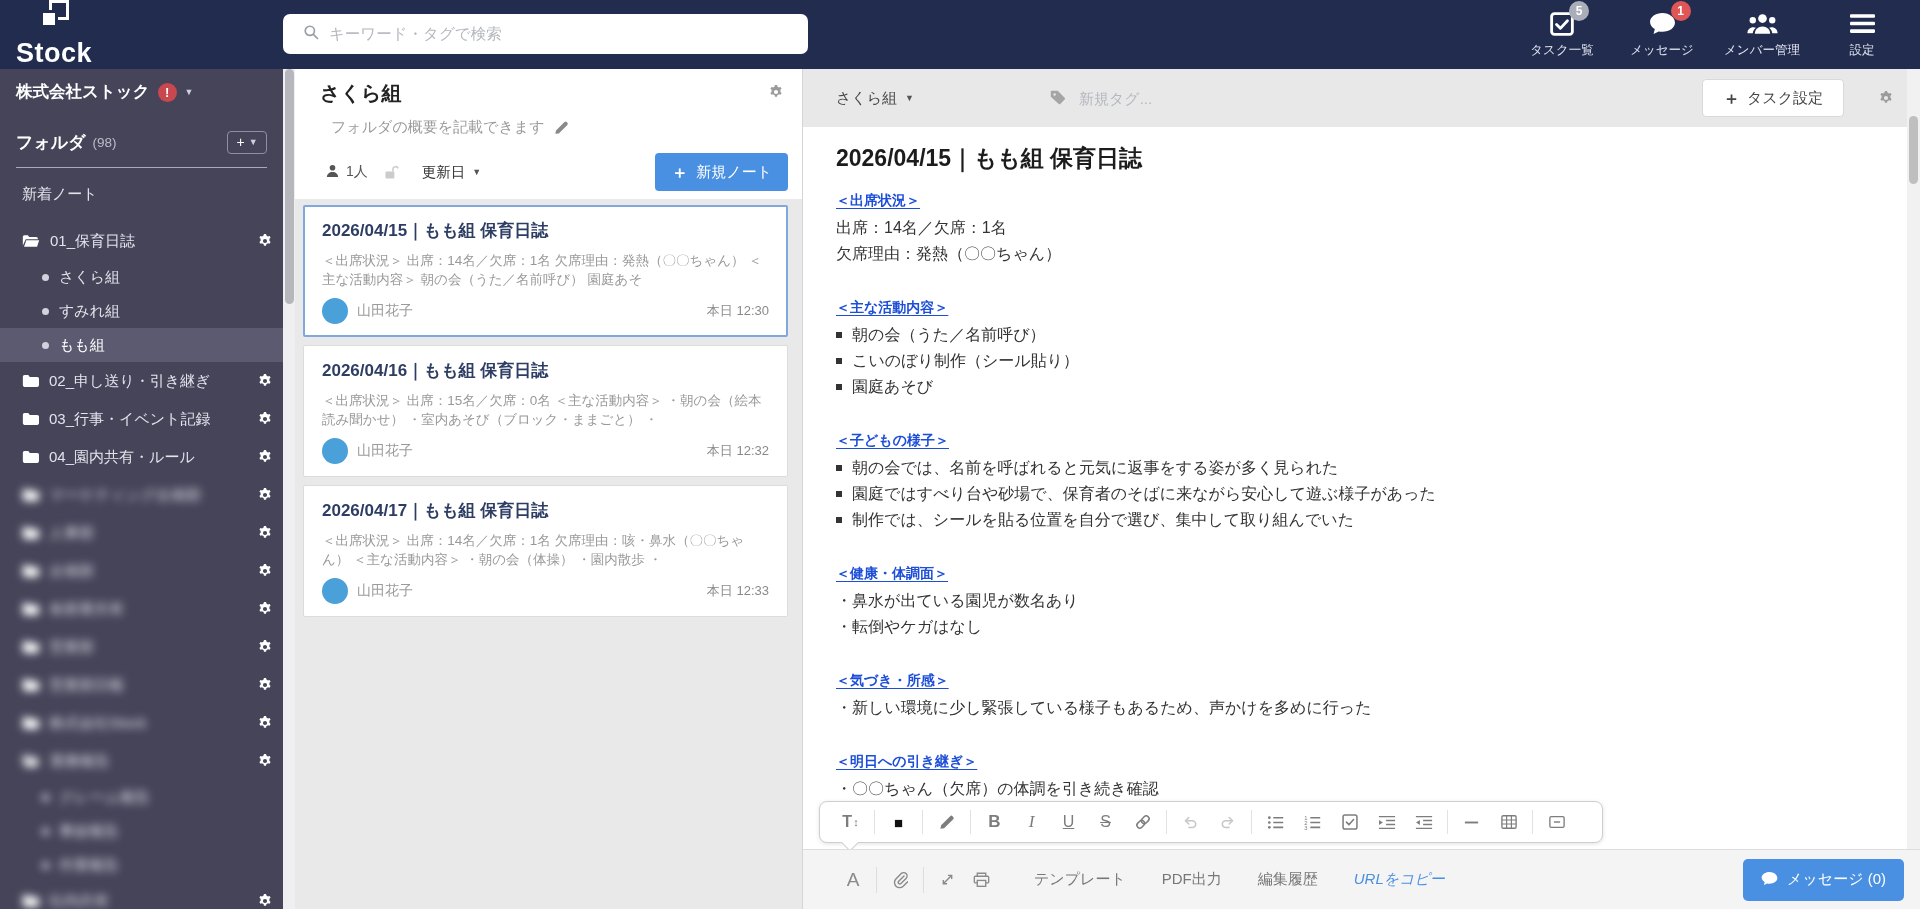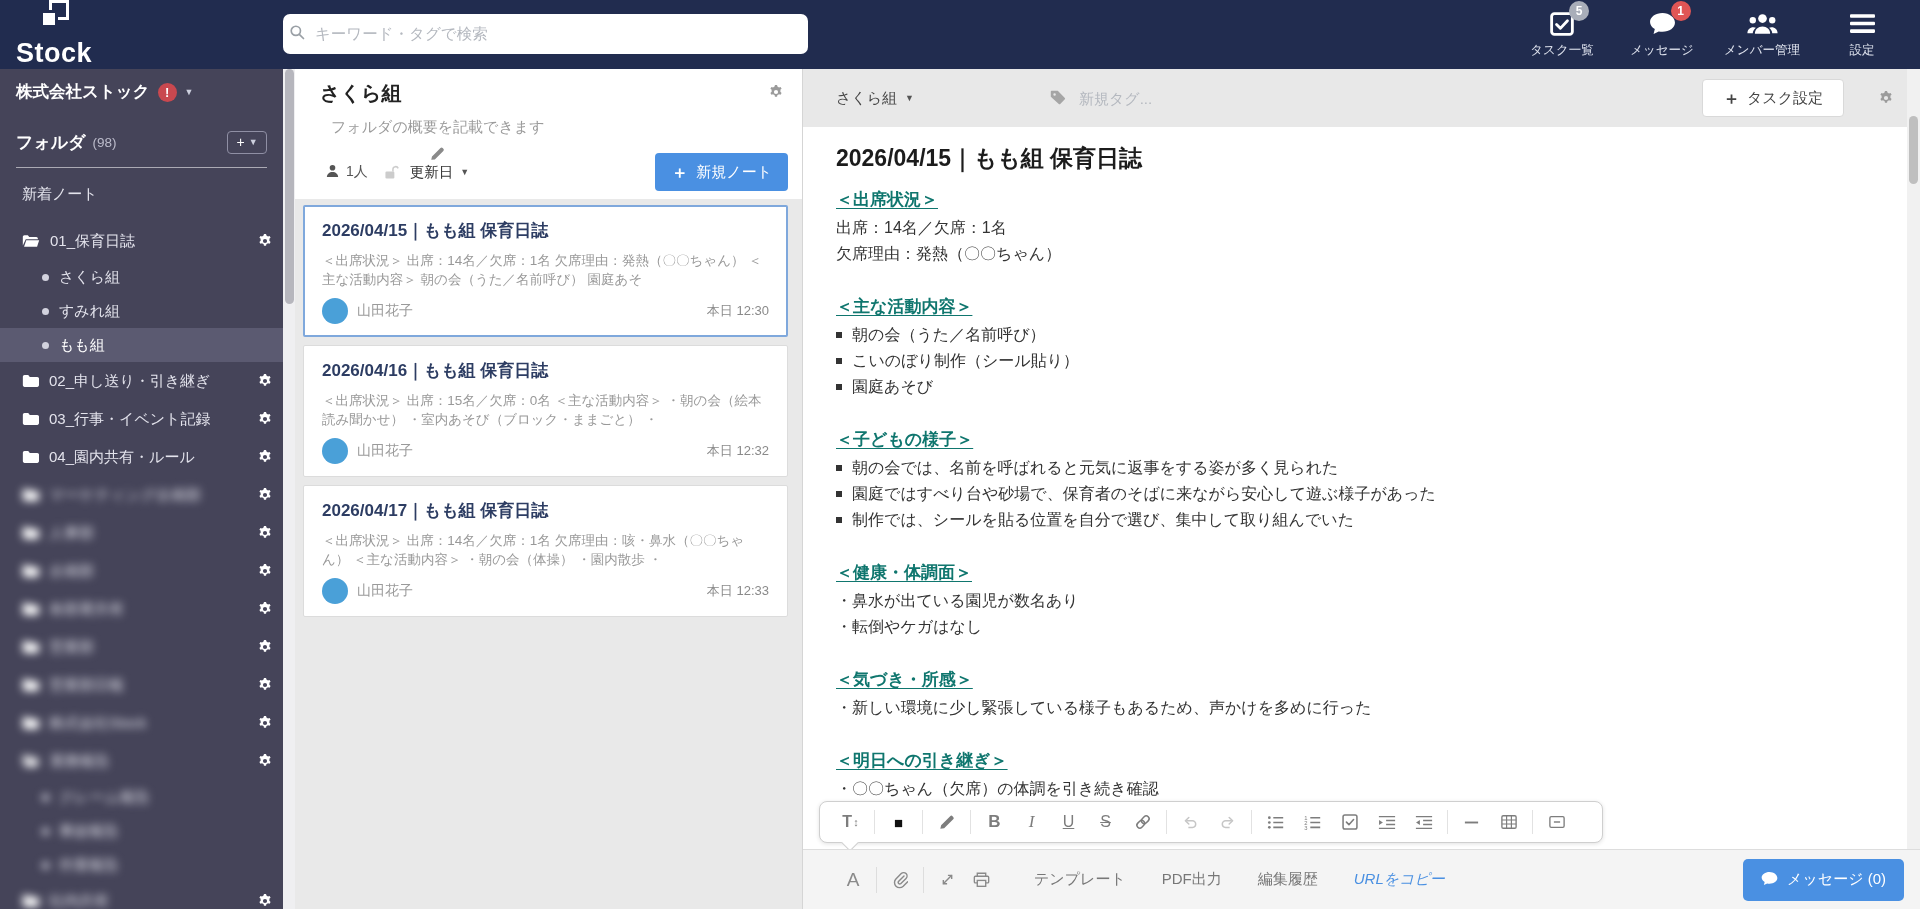--- a/index.html
+++ b/index.html
@@ -7,21 +7,21 @@
   body { font-family:"Liberation Sans","DejaVu Sans",sans-serif; background:#fff; }
   .screen { position:relative; width:1920px; height:909px; overflow:hidden; background:#fff; }
 
   
   .topbar { position:absolute; left:0; top:0; width:100%; height:69px; background:#212c4f; z-index:20; }
   .logo { position:absolute; left:16px; top:0; height:69px; display:flex; align-items:center; gap:10px; color:#fff;flex-direction:column; }
   .logo-mark { position:relative; width:29px; height:29px; }
   .logo-sq1 { position:absolute; right:0; top:0; width:20px; height:20px; border:3.5px solid #fff; }
   .logo-sq2 { position:absolute; left:0; bottom:0; width:12px; height:12px; background:#fff; border:3px solid #212c4f; box-sizing:content-box; z-index:2; }
   .logo-text { font-size:27px; font-weight:bold; letter-spacing:.5px; }
-  .search { position:absolute; left:283px; top:14px; width:525px; height:40px; background:#fff; border-radius:7px; display:flex; align-items:center; padding:0 6px; gap:10px; color:#9aa0a6; }
+  .search { position:absolute; left:283px; top:14px; width:525px; height:40px; background:#fff; border-radius:7px; display:flex; align-items:center; padding:0 20px; gap:10px; color:#9aa0a6; }
   .search input { flex:1; border:0; outline:0; background:none; font-size:15.5px; color:#333; font-family:inherit; }
   ::placeholder { color:#b4b8bf; opacity:1; }
   .topnav { position:absolute; right:8px; top:0; height:69px; display:flex; align-items:center; }
   .nav-item { width:100px; display:flex; flex-direction:column; align-items:center; gap:5px; color:#fff; cursor:pointer; }
   .nav-ic { position:relative; height:27px; display:flex; align-items:center; color:#fff; }
   .nav-label { font-size:12.5px; color:#dfe3ee; white-space:nowrap; }
   .badge { position:absolute; top:-9px; right:-15px; min-width:20px; height:20px; border-radius:10px; display:flex; align-items:center; justify-content:center; font-size:12px; font-weight:bold; color:#fff; padding:0 5px; }
   .badge.gray { background:#a9aeb9; }
   .badge.red { background:#e05555; }
 
@@ -47,26 +47,26 @@
   .sb-main.blurred { filter:blur(4px); }
   .dot { width:7px; height:7px; border-radius:50%; background:#d2d2de; flex:none; }
   .sb-ic { display:flex; color:#fff; flex:none; }
   .sb-gear { position:absolute; right:10px; top:50%; transform:translateY(-50%); color:#fff; display:flex; cursor:pointer; }
 
   
   .notelist { position:absolute; left:295px; top:69px; width:507px; height:840px; background:#e9e9e9; z-index:5; }
   .nl-header { position:absolute; left:0; top:0; width:100%; height:130px; background:#fff; }
   .nl-title { position:absolute; left:25px; top:11px; font-size:20px; font-weight:bold; color:#222; }
   .nl-gear { position:absolute; right:18px; top:15px; color:#9b9b9b; cursor:pointer; }
-  .nl-desc { position:absolute; left:36px; top:49px; display:flex; gap:9px; align-items:center; color:#9b9b9b; font-size:15px; cursor:text;flex-direction:column; }
+  .nl-desc { position:absolute; left:36px; top:49px; display:flex; gap:9px; align-items:center; color:#9b9b9b; font-size:15px; cursor:text; }
   .nl-desc .pencil { color:#8a8a8a; display:flex; }
   .nl-meta { position:absolute; left:30px; right:14px; top:84px; height:38px; display:flex; align-items:center; }
   .nl-members { display:flex; align-items:center; gap:6px; color:#555; font-size:14px; }
   .nl-lock { margin-left:16px; color:#ccc; display:flex; }
-  .nl-sort { margin-left:10px; display:flex; align-items:center; gap:7px; color:#333; font-size:14.5px; cursor:pointer; }
+  .nl-sort { margin-left:22px; display:flex; align-items:center; gap:7px; color:#333; font-size:14.5px; cursor:pointer; }
   .btn-newnote { margin-left:auto; height:38px; background:#4a90e2; color:#fff; border:none; border-radius:4px; font-size:15px; padding:0 16px; display:flex; align-items:center; gap:8px; font-family:inherit; cursor:pointer; }
   .plus { font-size:17px; font-weight:bold; line-height:1; }
   .cards { position:absolute; left:8px; right:14px; top:136px; display:flex; flex-direction:column; gap:8px; }
   .card { background:#fff; border:1px solid #dcdcdc; border-radius:2px; padding:13px 18px 12px; cursor:pointer; }
   .card.selected { border:2px solid #7fa8dc; padding:12px 17px 11px; }
   .card-title { font-size:17px; font-weight:bold; color:#2d3d63; margin-bottom:9px; white-space:nowrap; overflow:hidden; }
   .card-preview { font-size:13.5px; line-height:19px; color:#999; height:38px; overflow:hidden; margin-bottom:9px; }
   .card-foot { display:flex; align-items:center; gap:9px; }
   .avatar { width:26px; height:26px; border-radius:50%; background:#4aa0d8; flex:none; }
   .card-author { font-size:14px; color:#9a9a9a; }
@@ -76,21 +76,21 @@
   .content { position:absolute; left:802px; top:69px; right:0; bottom:0; background:#fff; border-left:1px solid #d5d5d5; }
   .ct-topbar { position:absolute; left:0; top:0; right:0; height:58px; background:#e8e8e8; display:flex; align-items:center; padding:0 26px 0 33px; }
   .ct-folder { display:flex; align-items:center; gap:8px; font-size:15px; color:#444; cursor:pointer; }
   .ct-tag-ic { margin-left:135px; color:#a5a5a5; display:flex; }
   .ct-tag-input { margin-left:12px; width:330px; background:none; border:0; outline:0; font-size:15px; color:#333; font-family:inherit; }
   .btn-task { margin-left:auto; height:38px; background:#fff; border:1px solid #d9d9d9; border-radius:4px; color:#444; font-size:15px; padding:0 20px; display:flex; align-items:center; gap:7px; font-family:inherit; cursor:pointer; }
   .ct-gear { margin-left:34px; color:#9b9b9b; display:flex; cursor:pointer; }
   .note-view { position:absolute; left:0; top:58px; right:13px; bottom:60px; overflow:hidden; padding:16px 40px 0 33px; }
   .nv-title { font-size:23px; font-weight:bold; color:#1c1c1c; line-height:30px; margin-bottom:14px; }
   .sec { margin-bottom:27px; }
-  .sec-h { font-size:17px; font-weight:bold; color:#0f766e; text-decoration:underline; text-underline-offset:3px; line-height:26px; margin-bottom:2px; }
+  .sec-h { font-size:14px; font-weight:bold; color:#1d4ed8; text-decoration:underline; text-underline-offset:3px; line-height:26px; margin-bottom:2px; }
   .sec-line { font-size:16px; color:#333; line-height:26px; }
   .sec-li { display:flex; gap:10px; font-size:16px; color:#333; line-height:26px; }
   .sec-li .sq { width:6px; height:6px; background:#333; margin-top:10px; flex:none; }
 
   
   .toolbar { position:absolute; left:16px; bottom:66px; width:784px; height:42px; background:#fff; border:1px solid #cfcfcf; border-radius:8px; box-shadow:0 1px 4px rgba(0,0,0,.12); display:flex; align-items:center; padding:0 12px; z-index:7; }
   .tb-tail { position:absolute; left:24px; bottom:-7px; width:12px; height:12px; background:#fff; border-right:1px solid #cfcfcf; border-bottom:1px solid #cfcfcf; transform:rotate(45deg); }
   .tb-btn { width:37px; height:30px; border:0; background:none; color:#7d7d7d; display:flex; align-items:center; justify-content:center; font-size:16px; font-family:inherit; cursor:pointer; flex:none; }
   .tb-btn.disabled { color:#c6c6c6; }
   .tb-div { width:1px; height:24px; background:#e2e2e2; margin:0 5px; flex:none; }

